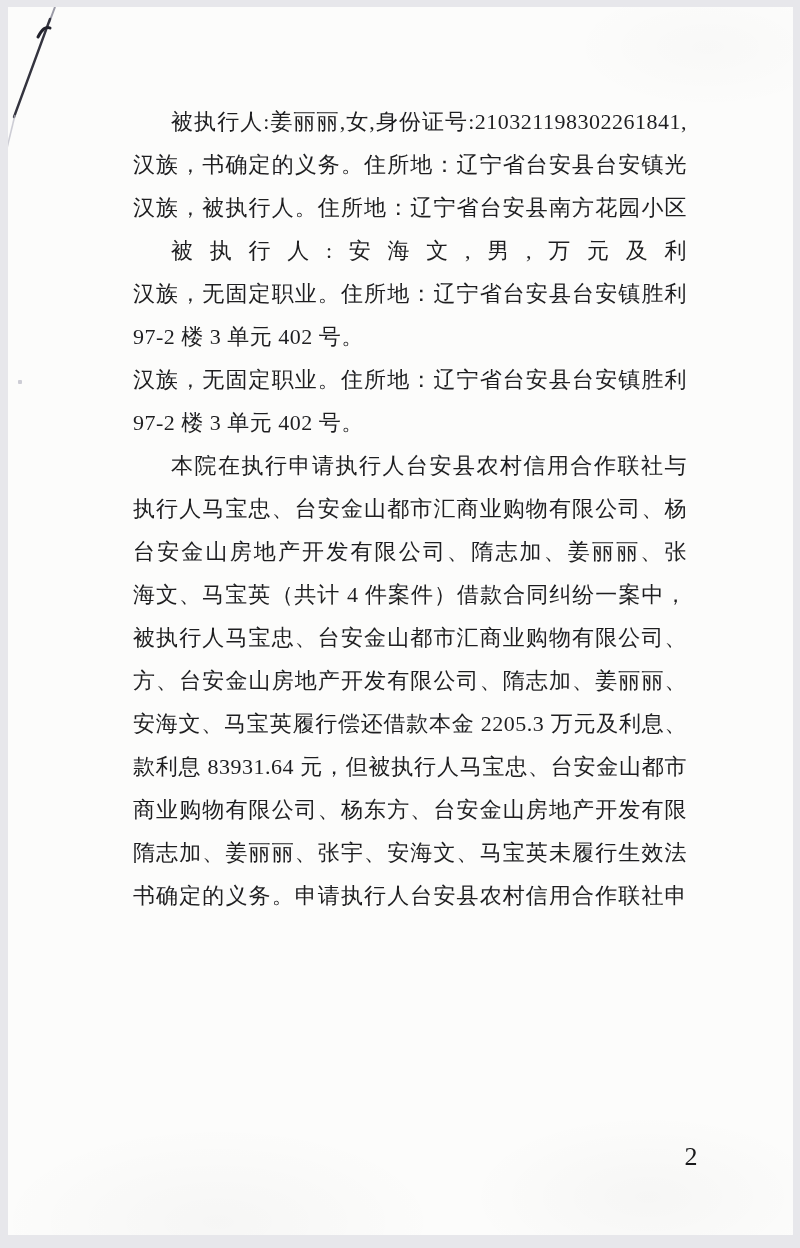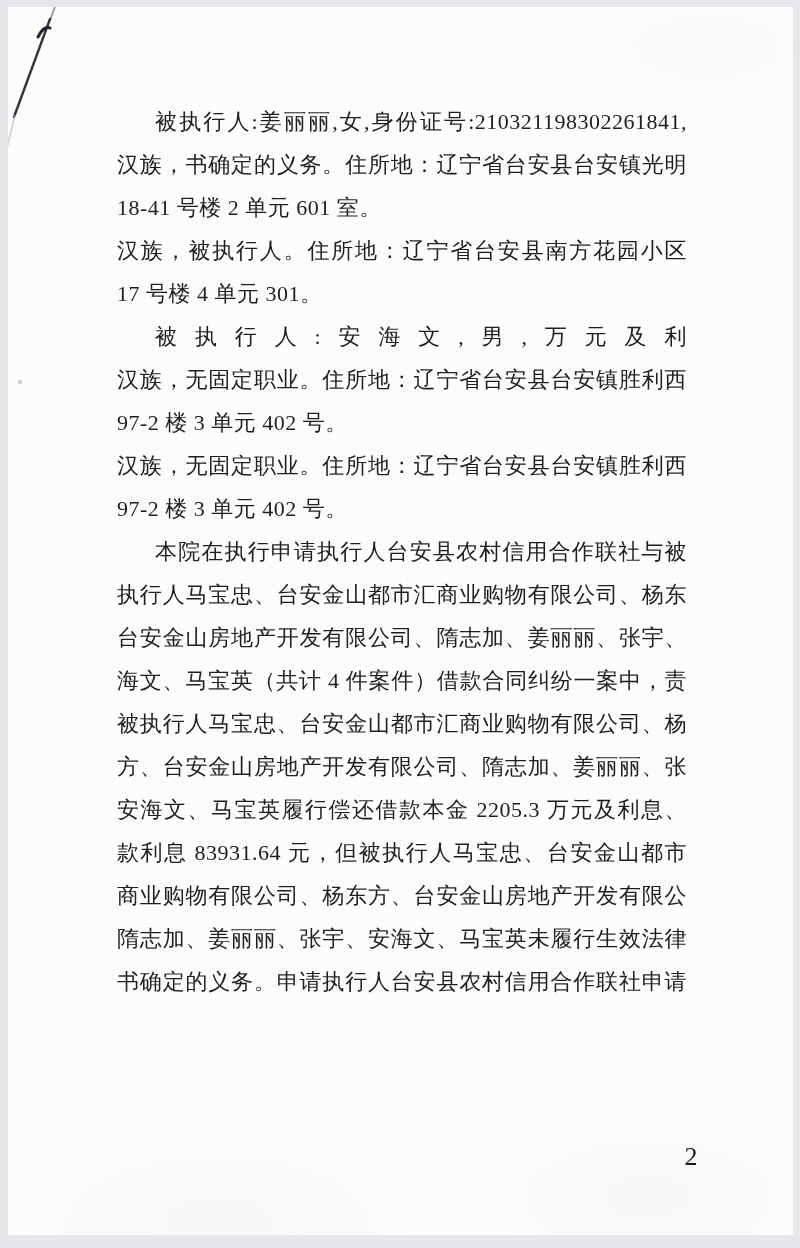--- a/index.html
+++ b/index.html
@@ -49,20 +49,21 @@
     font-size: 22px;
     letter-spacing: 0.5px;
   }
   .line {
     height: 43px;
     line-height: 43px;
     text-align: justify;
     text-align-last: justify;
     overflow: hidden;
     white-space: normal;
+    margin-left: 16px;
   }
   .line.short {
     text-align: left;
     text-align-last: left;
   }
   .line.indent {
     text-indent: 38px;
   }
   .page-number {
     position: absolute;
@@ -87,25 +88,23 @@
     <path d="M30,30 Q36,18 42,21" stroke="#22222c" stroke-width="3" fill="none" stroke-linecap="round"></path>
     <path d="M7,108 L-2,145" stroke="#b9b9c4" stroke-width="1.6" fill="none" opacity="0.7"></path>
   </svg>
 
   <div class="ink-speck"></div>
 
   <div class="text-block">
       <div>
         <div class="line indent">被执行人:姜丽丽,女,身份证号:210321198302261841,</div>
         <div class="line">汉族，书确定的义务。住所地：辽宁省台安县台安镇光明街</div>
-        <div class="line short">18-41 号楼 2 单元 601 室。</div>
       </div>
       <div>
         <div class="line">汉族，被执行人。住所地：辽宁省台安县南方花园小区</div>
-        <div class="line short">17 号楼 4 单元 301。</div>
       </div>
       <div>
         <div class="line indent">被执行人:安海文,男,万元及利息:21032119530224161X,</div>
         <div class="line">汉族，无固定职业。住所地：辽宁省台安县台安镇胜利西路</div>
         <div class="line short">97-2 楼 3 单元 402 号。</div>
       </div>
       <div>
         <div class="line">汉族，无固定职业。住所地：辽宁省台安县台安镇胜利西路</div>
         <div class="line short">97-2 楼 3 单元 402 号。</div>
       </div>

